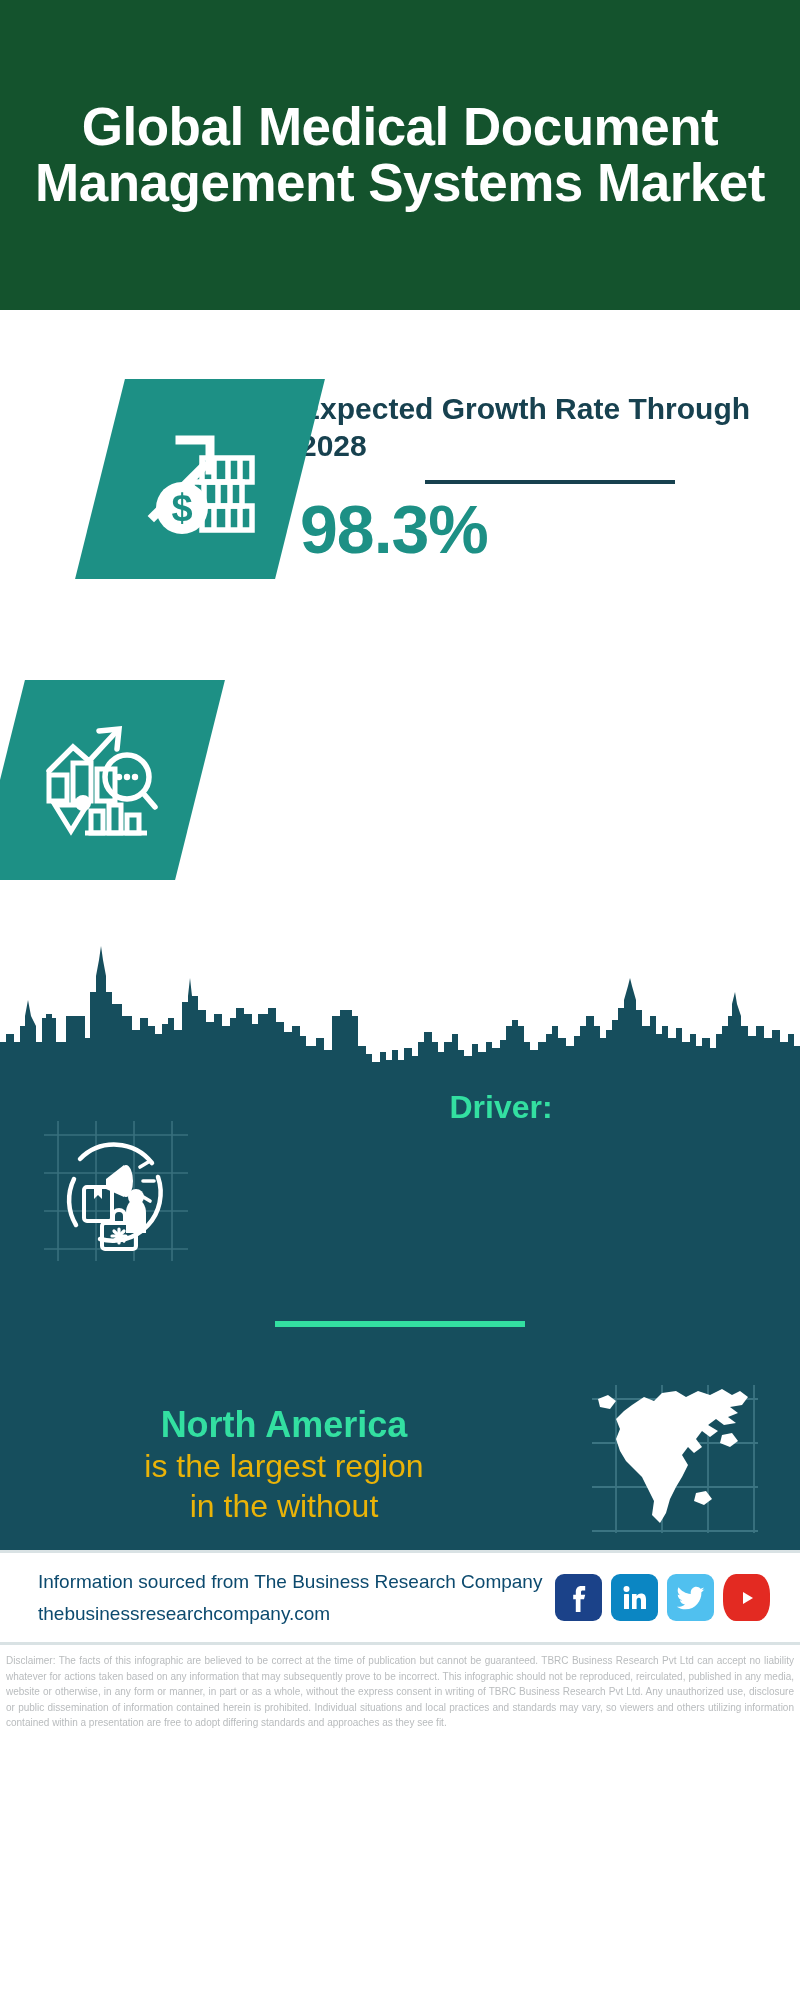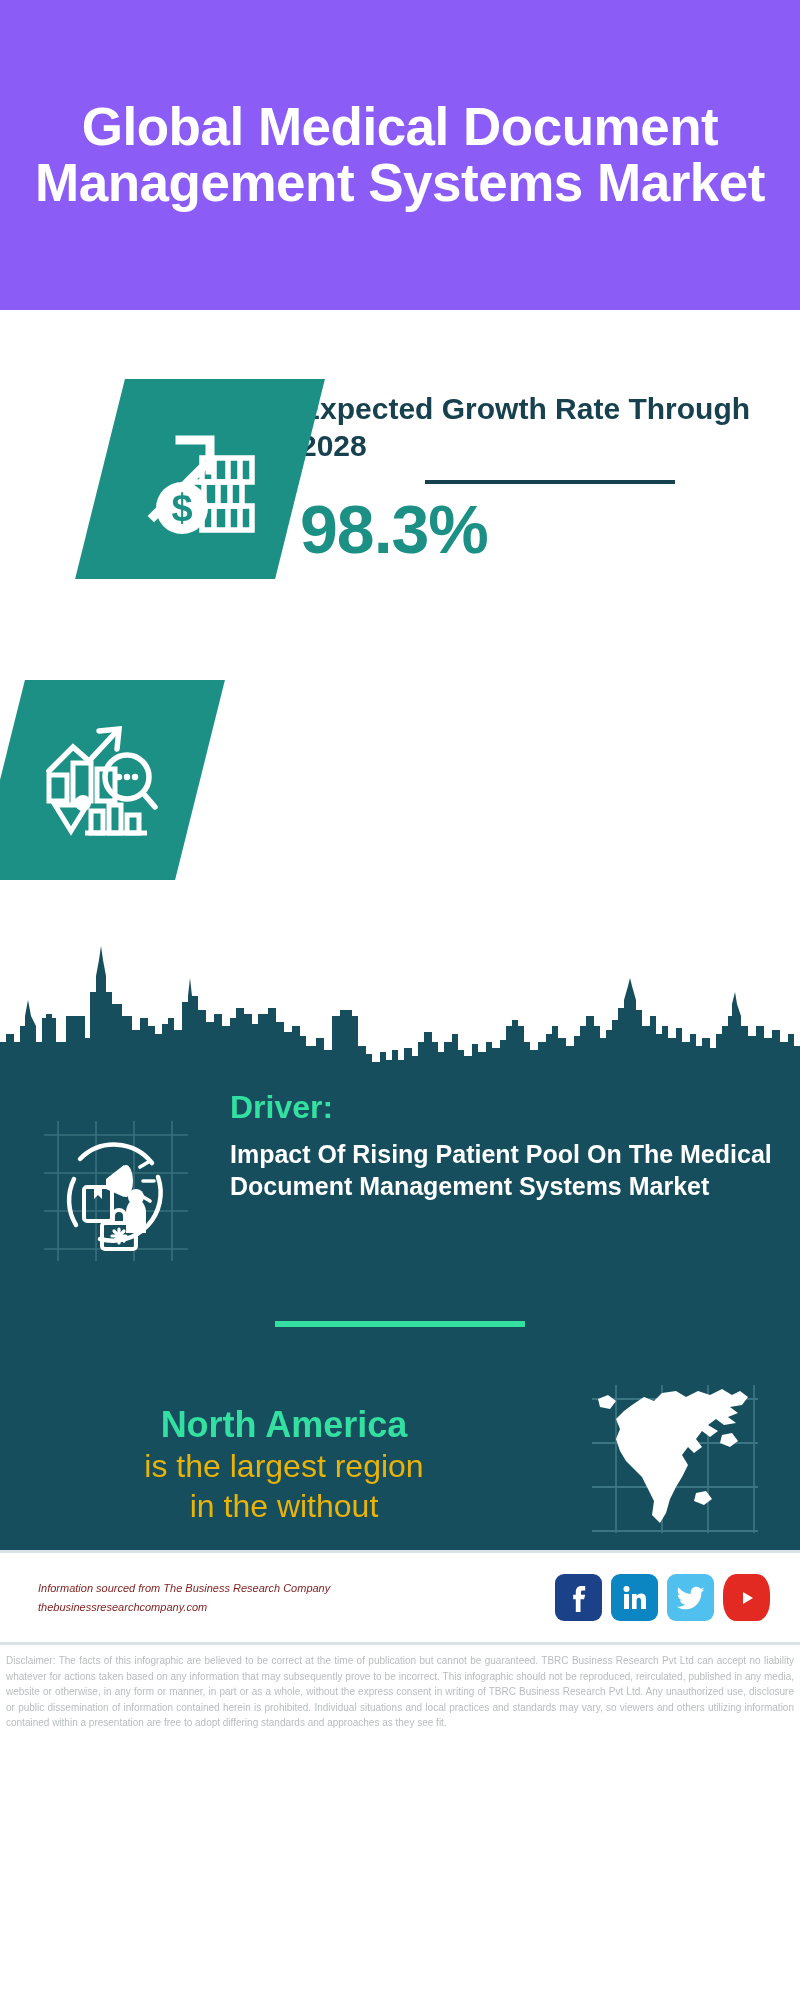--- a/index.html
+++ b/index.html
@@ -6,21 +6,21 @@
   html,body { width:800px; height:2000px; }
   body {
     font-family:"Liberation Sans", sans-serif;
     background:#ffffff;
     overflow:hidden;
   }
   .page { position:relative; width:800px; height:2000px; background:#fff; }
 
   
   .header {
-    height:310px; background:#8b5cf6;
+    height:310px; background:#14532d;
     display:flex; align-items:center; 
     padding:16px 24px;
   }
   .header h1 {
     color:#fff; font-weight:bold; font-size:53px; line-height:1.06;
     text-align:center; letter-spacing:-0.5px;
   }
 
   
   .white-zone { background:#fff; position:relative; }
@@ -51,21 +51,21 @@
   }
 
   
   .skyline { display:block; width:800px; height:145px; }
 
   
   .dark-zone { background:#164e5d; position:relative; padding-bottom:10px; }
 
   .driver-row { display:flex; align-items:flex-start; padding:14px 0 0 0; }
   .driver-ico-cell { width:230px; display:flex; justify-content:center; padding-top:26px; }
-  .driver-text { flex:1; padding-right:28px; }
+  .driver-text { flex:1; padding-right:28px; text-align:center; }
   .driver-heading {
     color:#33dfa1; font-weight:bold; font-size:32px; margin-bottom:12px;
   }
   .driver-body {
     color:#fff; font-weight:bold; font-size:25px; line-height:1.28;
   }
 
   .green-divider {
     width:250px; height:6px; background:#33dfa1;
     margin:52px auto 54px auto;
@@ -77,21 +77,21 @@
   .region-sub { color:#eab308; font-size:32px; line-height:1.25; font-weight:normal; }
   .region-map-cell { width:250px; display:flex; justify-content:center; align-items:center; }
 
   
   .source-bar {
     height:92px; background:#fff; display:flex; align-items:center;
     border-top:3px solid #d9e2e4;
     padding:0 30px 0 38px;
   }
   .source-text { flex:1; }
-  .source-line { color:#7f1d1d; font-size:11px; line-height:1.65;font-style:italic; }
+  .source-line { color:#0c4a6e; font-size:19px; line-height:1.65; }
   .socials { display:flex; gap:9px; align-items:center; }
   .social { width:47px; height:47px; border-radius:9px; display:flex; align-items:center; justify-content:center; }
   .social.fb { background:#1b4289; }
   .social.li { background:#0b86c3; }
   .social.tw { background:#50c0ef; }
   .social.yt { background:#e32a22; border-radius:13px/20px; }
 
   
   .disclaimer {
     border-top:3px solid #d9e2e4;
@@ -270,21 +270,20 @@
               <line x1="79" y1="114" x2="79" y2="128"></line>
               <line x1="72" y1="121" x2="86" y2="121"></line>
               <line x1="74" y1="116" x2="84" y2="126"></line>
               <line x1="84" y1="116" x2="74" y2="126"></line>
             </g>
           </svg>
         </div>
       </div>
       <div class="driver-text">
         <div class="driver-heading">Driver:</div>
-        <div class="driver-body">Impact Of Rising Patient Pool On The Medical Document Management Systems Market</div>
       </div>
     </div>
 
     <div class="green-divider"></div>
 
     <div class="region-row">
       <div class="region-text">
         <div class="region-name">North America</div>
         <div class="region-sub">is the largest region</div>
         <div class="region-sub">in the without</div>

